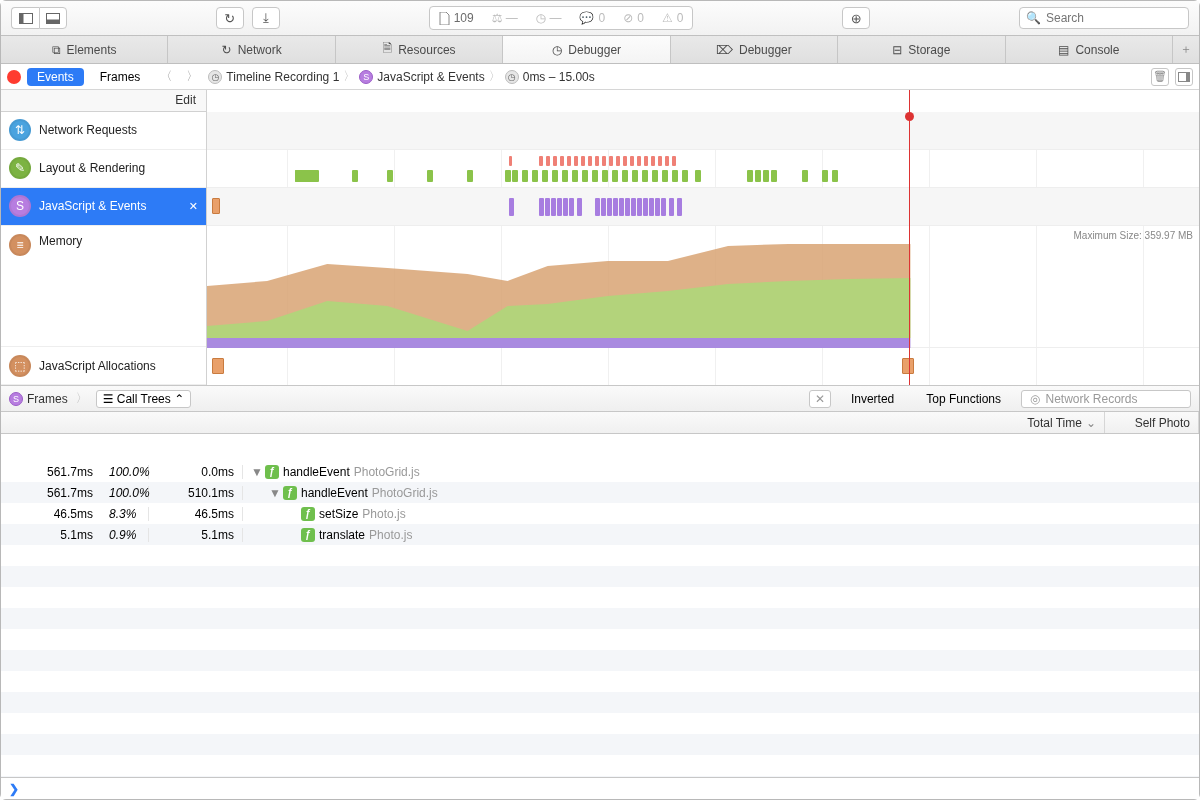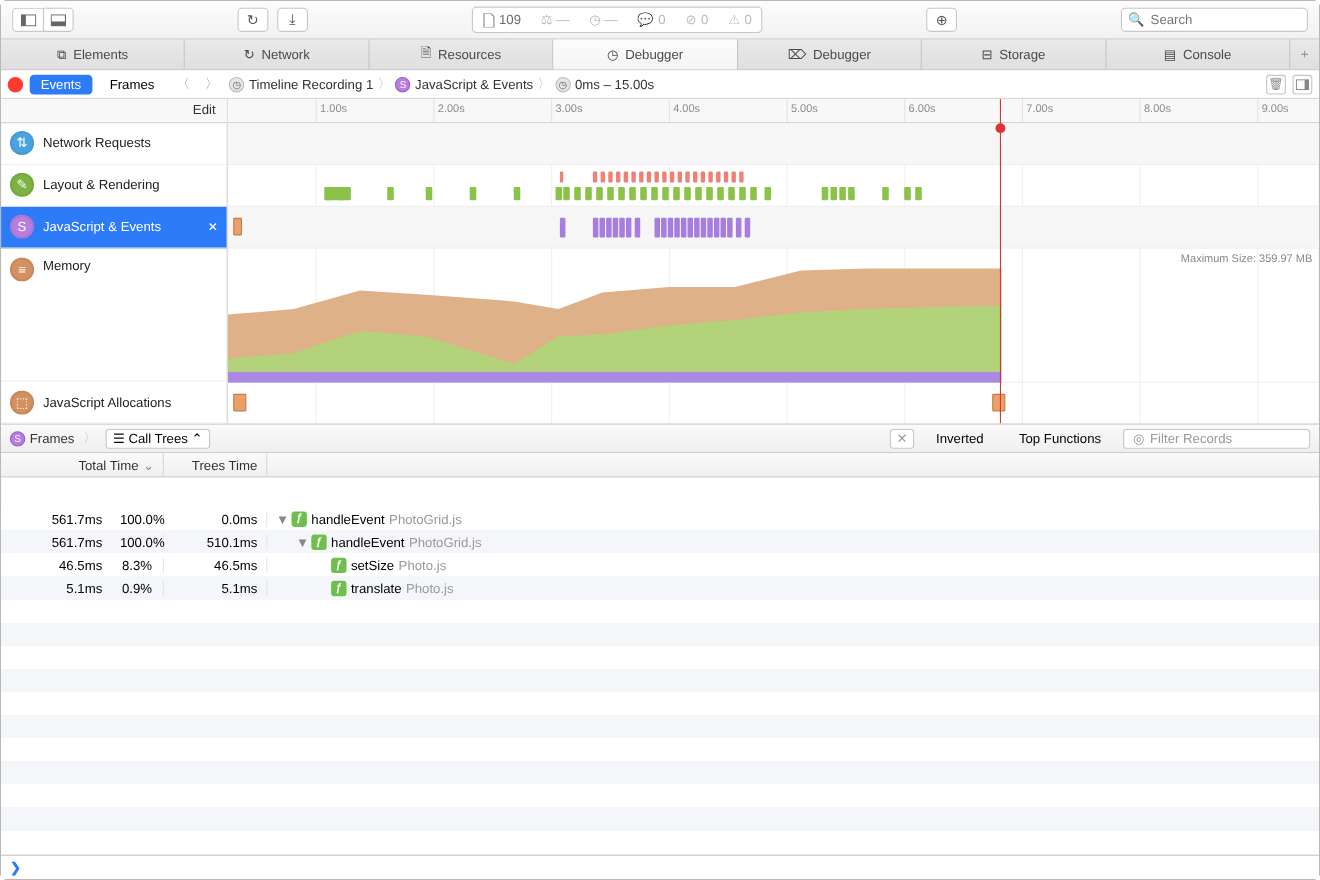--- a/index.html
+++ b/index.html
@@ -78,26 +78,26 @@
 .mem-label { position: absolute; right: 6px; top: 4px; font-size: 10px; color: #888; }
 
 
 .details-bar { height: 26px; border-bottom: 1px solid #c7c7c7; background: linear-gradient(#fafafa,#efefef); display: flex; align-items: center; padding: 0 8px; gap: 8px; }
 .details-bar .crumb { display: flex; align-items: center; gap: 4px; color: #333; }
 .details-bar .sel { border: 1px solid #c7c7c7; border-radius: 3px; padding: 1px 6px; background: #fff; }
 .details-bar .spacer { flex: 1; }
 .details-bar .box { border: 1px solid #c7c7c7; background: #fff; border-radius: 3px; height: 18px; padding: 0 8px; display: flex; align-items: center; color: #999; gap: 5px; }
 
 
-.table-header { height: 22px; background: linear-gradient(#fafafa,#f0f0f0); border-bottom: 1px solid #c7c7c7; display: flex; }
+.table-header { height: 22px; background: linear-gradient(#fafafa,#f0f0f0); border-bottom: 1px solid #c7c7c7; display: flex; justify-content: flex-end; }
 .th { border-right: 1px solid #d6d6d6; display: flex; align-items: center; padding: 0 8px; color: #333; }
 .th.tt { width: 148px; justify-content: flex-end; } .th.st { width: 94px; justify-content: flex-end; } .th.fn { flex: 1; }
 .table-body { flex: 1; overflow: auto; background: repeating-linear-gradient(#fff 0 21px, #f4f6f9 21px 42px); margin-top: 27px; }
 .tr { height: 21px; display: flex; align-items: center; }
-.td { padding: 0 8px; } .td.tt { width: 100px; text-align: right; } .td.pct { width: 48px; text-align: center; border-right: 1px solid #e5e5e5; } .td.st { width: 94px; text-align: right; border-right: 1px solid #e5e5e5; }
+.td { padding: 0 8px; } .td.tt { width: 100px; text-align: right; } .td.pct { width: 48px; text-align: left; border-right: 1px solid #e5e5e5; font-style: italic; } .td.st { width: 94px; text-align: right; border-right: 1px solid #e5e5e5; }
 .td.fn { flex: 1; display: flex; align-items: center; gap: 4px; }
 .disclose { color: #888; width: 10px; text-align: center; }
 .fn-badge { width: 14px; height: 14px; background: #6fbf4d; border-radius: 3px; color: #fff; font-size: 10px; font-weight: bold; display: inline-flex; align-items: center; justify-content: center; }
 .fn-file { color: #999; }
 
 
 .console { height: 22px; border-top: 1px solid #c7c7c7; background: #fff; display: flex; align-items: center; padding: 0 8px; color: #2d7bf6; }
 
 svg { display: block; }
 </style>
@@ -229,31 +229,20 @@
             <span class="sb-icon mem">≡</span>
             <span>Memory</span>
           </div>
         <div class="sb-item">
             <span class="sb-icon alloc">⬚</span>
             <span>JavaScript Allocations</span>
           </div>
       </div>
 
       <div class="timeline-grid">
-        <div class="ruler" id="ruler">
-            <div class="tick" style="left: 80px;">1.00s</div>
-            <div class="tick" style="left: 187px;">2.00s</div>
-            <div class="tick" style="left: 294px;">3.00s</div>
-            <div class="tick" style="left: 401px;">4.00s</div>
-            <div class="tick" style="left: 508px;">5.00s</div>
-            <div class="tick" style="left: 615px;">6.00s</div>
-            <div class="tick" style="left: 722px;">7.00s</div>
-            <div class="tick" style="left: 829px;">8.00s</div>
-            <div class="tick" style="left: 936px;">9.00s</div>
-          </div>
         <div id="gridlines">
             <div class="gridline" style="left: 80px;"></div>
             <div class="gridline" style="left: 187px;"></div>
             <div class="gridline" style="left: 294px;"></div>
             <div class="gridline" style="left: 401px;"></div>
             <div class="gridline" style="left: 508px;"></div>
             <div class="gridline" style="left: 615px;"></div>
             <div class="gridline" style="left: 722px;"></div>
             <div class="gridline" style="left: 829px;"></div>
             <div class="gridline" style="left: 936px;"></div>
@@ -372,30 +361,30 @@
           <span>Frames</span>
         </span>
       <span class="crumb-sep">〉</span>
       <span class="sel">☰ <span>Call Trees</span> ⌃</span>
       <div class="spacer"></div>
       <div class="box" style="width:22px;justify-content:center">✕</div>
       <span style="padding:0 12px">Inverted</span>
       <span style="padding:0 12px">Top Functions</span>
       <div class="box" style="width:170px">
           <span>◎</span>
-          <span>Filter Records</span>
+          <span>Network Records</span>
         </div>
     </div>
 
     <div class="table-header">
       <div class="th tt">
           <span>Total Time</span> 
           <span style="margin-left:4px;color:#888">⌄</span>
         </div>
-      <div class="th st">Trees Time</div>
+      <div class="th st">Self Photo</div>
     </div>
     <div class="table-body" id="tbody">
         <div class="tr">
           <div class="td tt">561.7ms</div>
           <div class="td pct">100.0%</div>
           <div class="td st">0.0ms</div>
           <div class="td fn" style="padding-left:8px">
             <span class="disclose">▼</span>
             <span class="fn-badge">ƒ</span>
             <span>handleEvent</span> 

